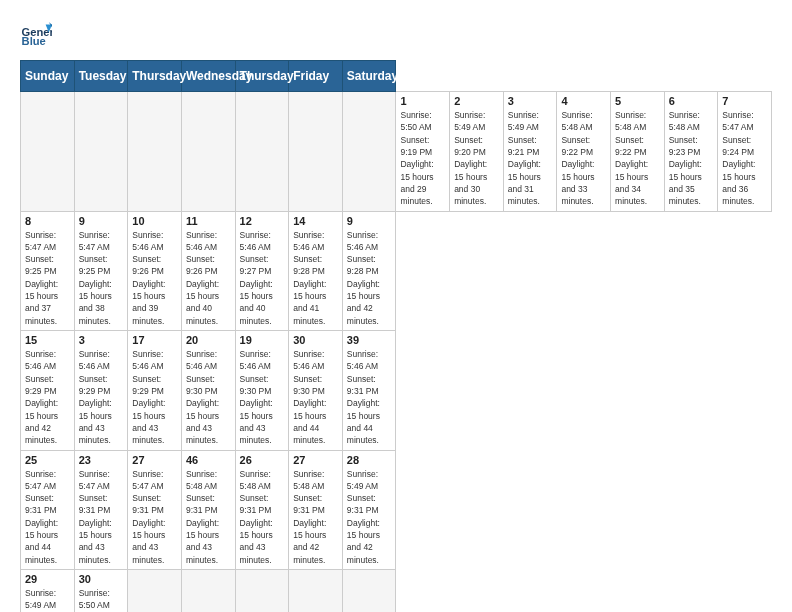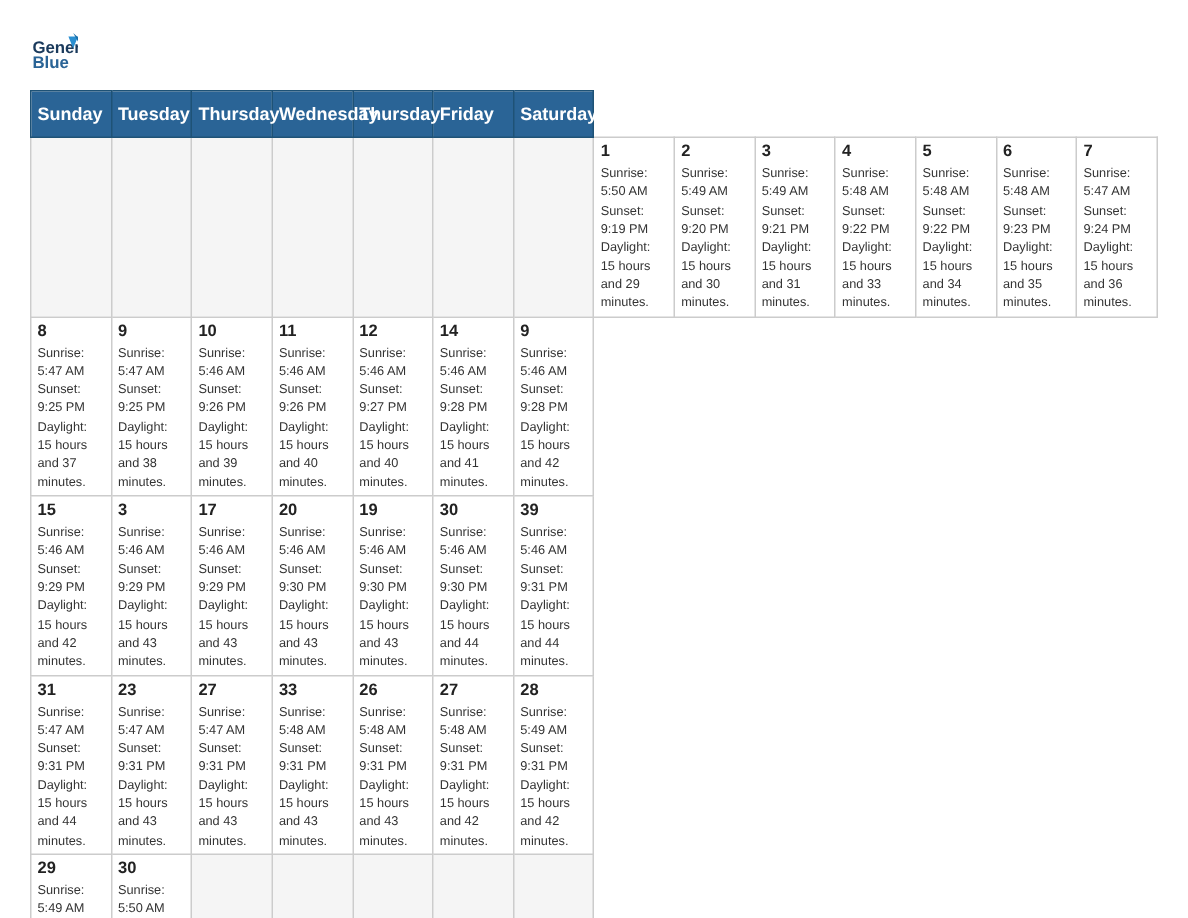--- a/index.html
+++ b/index.html
@@ -225,33 +225,33 @@
             <span class="day-num">30</span>
 <div class="day-info">Sunrise: 5:46 AM<br>Sunset: 9:30 PM<br>Daylight: 15 hours and 44 minutes.</div>
           </td>
           <td>
             <span class="day-num">39</span>
 <div class="day-info">Sunrise: 5:46 AM<br>Sunset: 9:31 PM<br>Daylight: 15 hours and 44 minutes.</div>
           </td>
         </tr>
         <tr>
           <td>
-            <span class="day-num">31</span>
+            <span class="day-num">25</span>
 <div class="day-info">Sunrise: 5:47 AM<br>Sunset: 9:31 PM<br>Daylight: 15 hours and 44 minutes.</div>
           </td>
           <td>
             <span class="day-num">23</span>
 <div class="day-info">Sunrise: 5:47 AM<br>Sunset: 9:31 PM<br>Daylight: 15 hours and 43 minutes.</div>
           </td>
           <td>
             <span class="day-num">27</span>
 <div class="day-info">Sunrise: 5:47 AM<br>Sunset: 9:31 PM<br>Daylight: 15 hours and 43 minutes.</div>
           </td>
           <td>
-            <span class="day-num">33</span>
+            <span class="day-num">46</span>
 <div class="day-info">Sunrise: 5:48 AM<br>Sunset: 9:31 PM<br>Daylight: 15 hours and 43 minutes.</div>
           </td>
           <td>
             <span class="day-num">26</span>
 <div class="day-info">Sunrise: 5:48 AM<br>Sunset: 9:31 PM<br>Daylight: 15 hours and 43 minutes.</div>
           </td>
           <td>
             <span class="day-num">27</span>
 <div class="day-info">Sunrise: 5:48 AM<br>Sunset: 9:31 PM<br>Daylight: 15 hours and 42 minutes.</div>
           </td>

